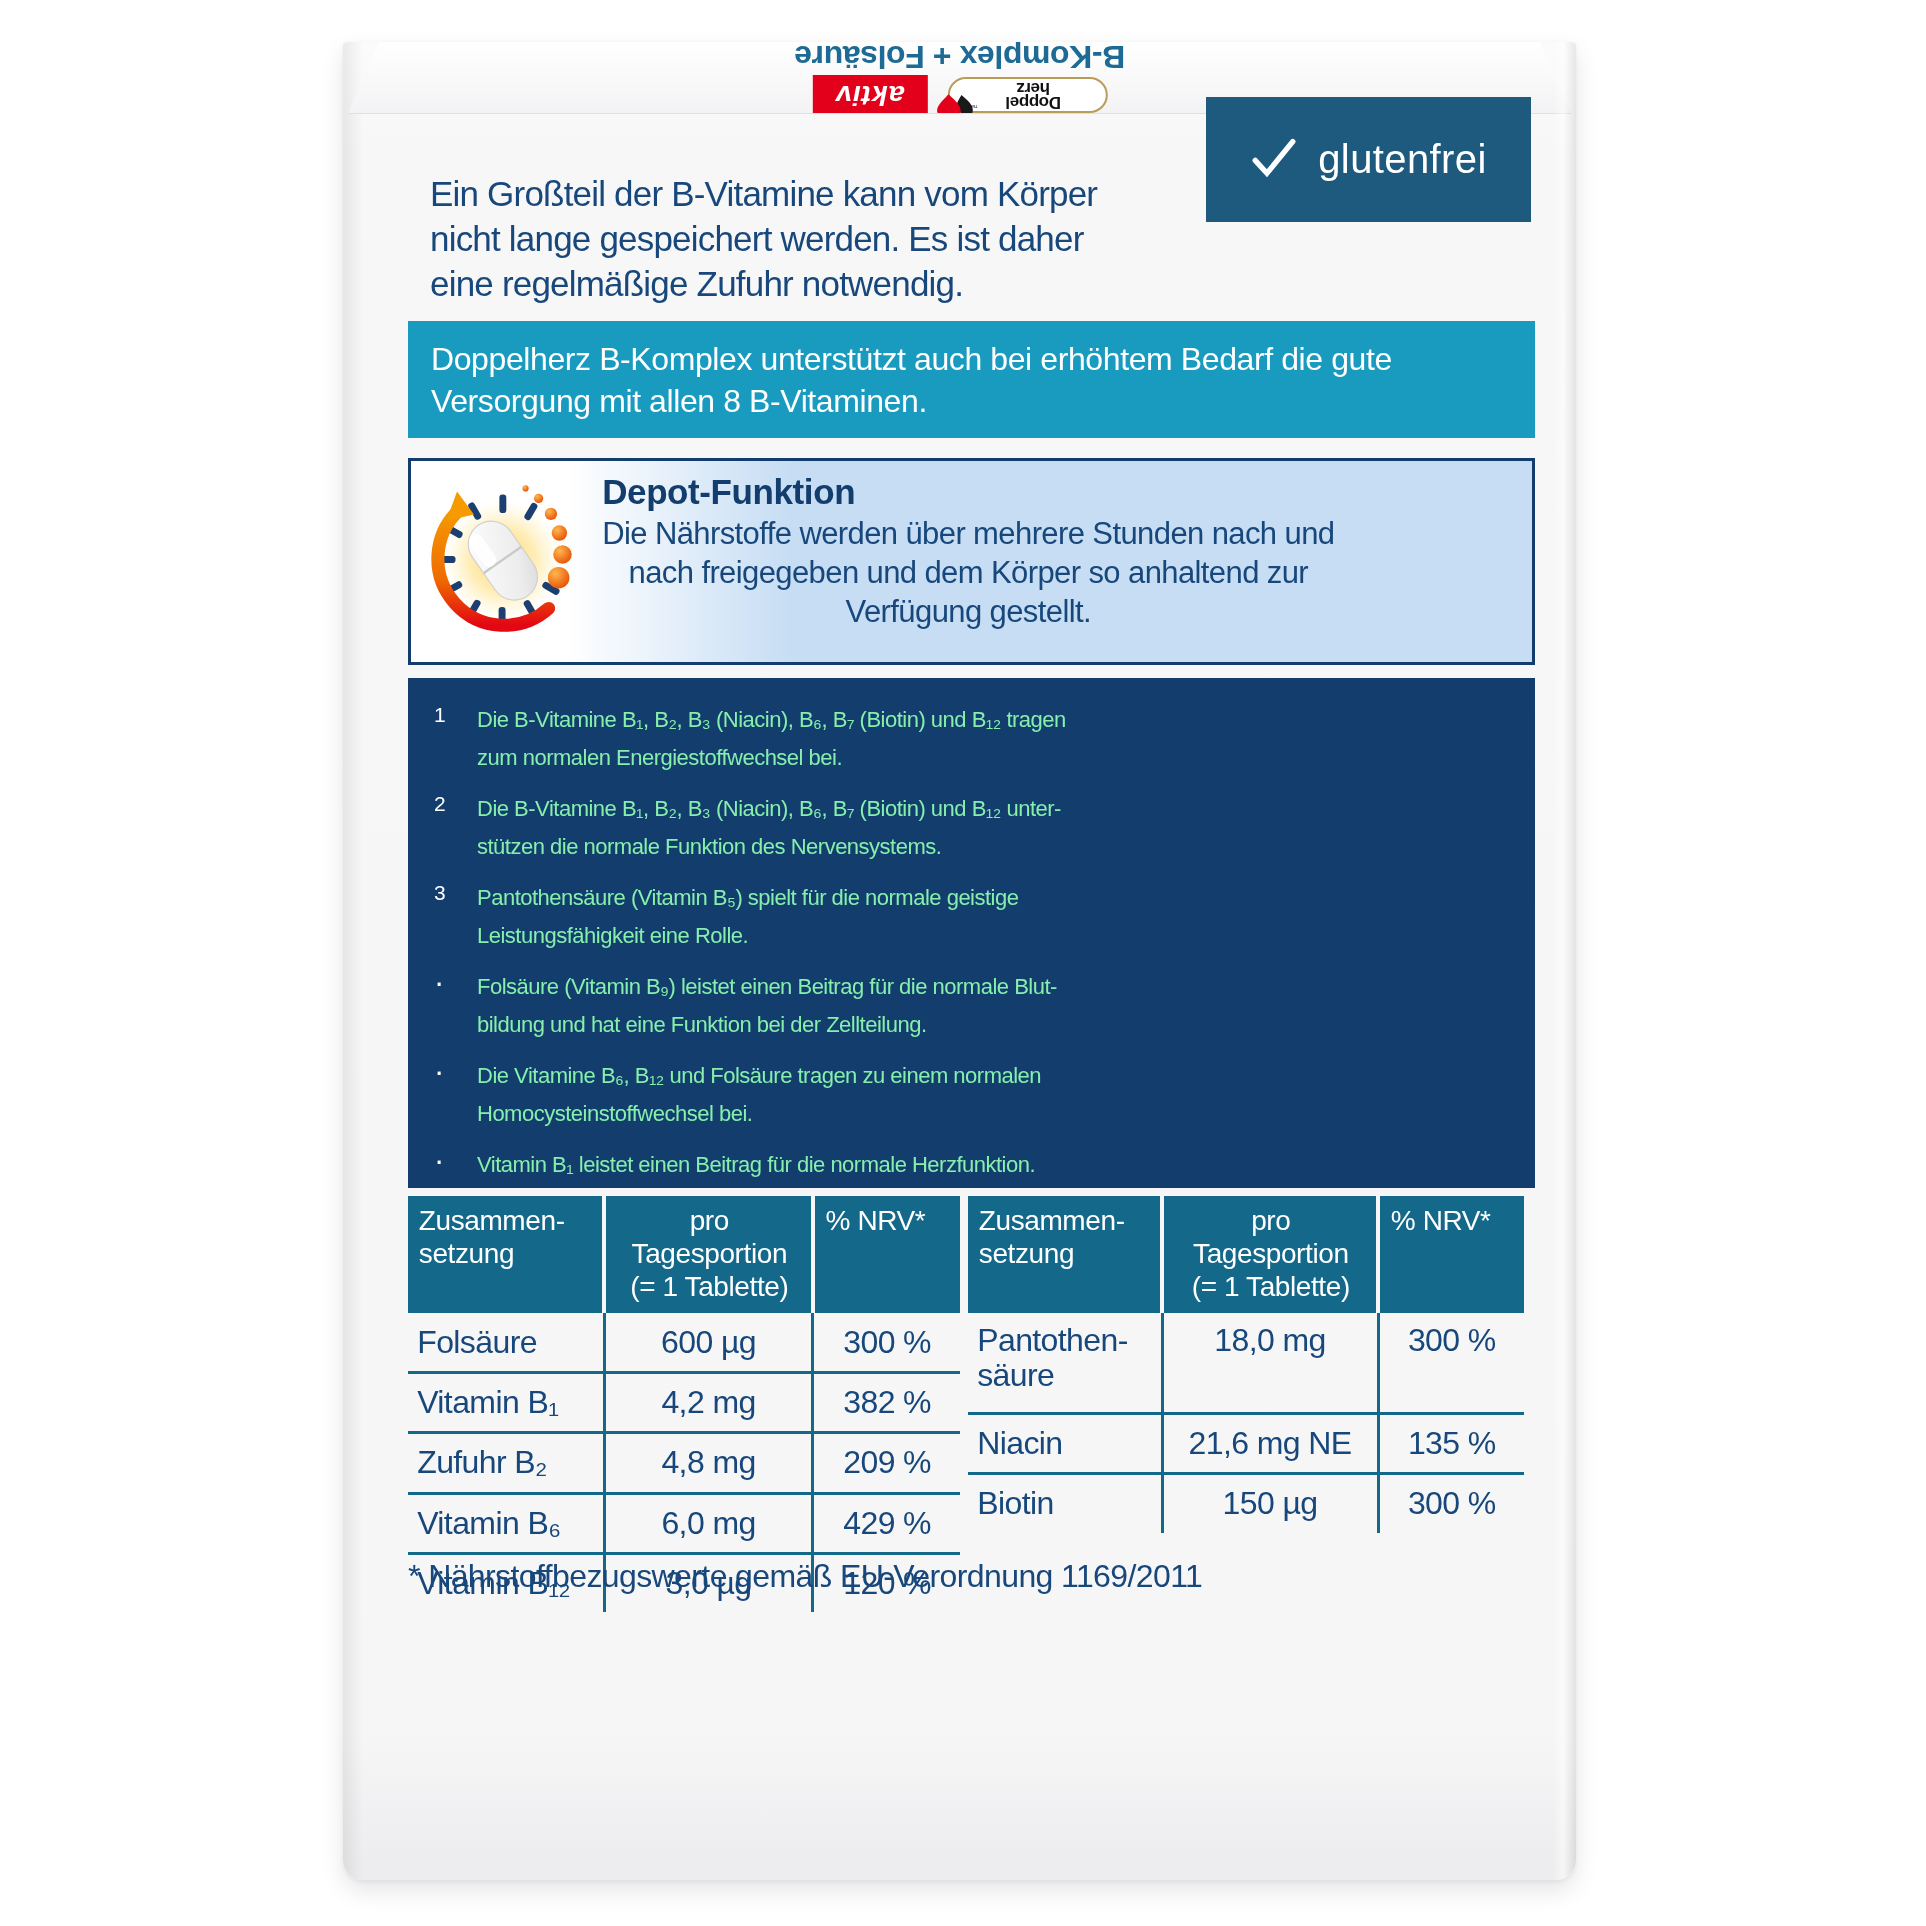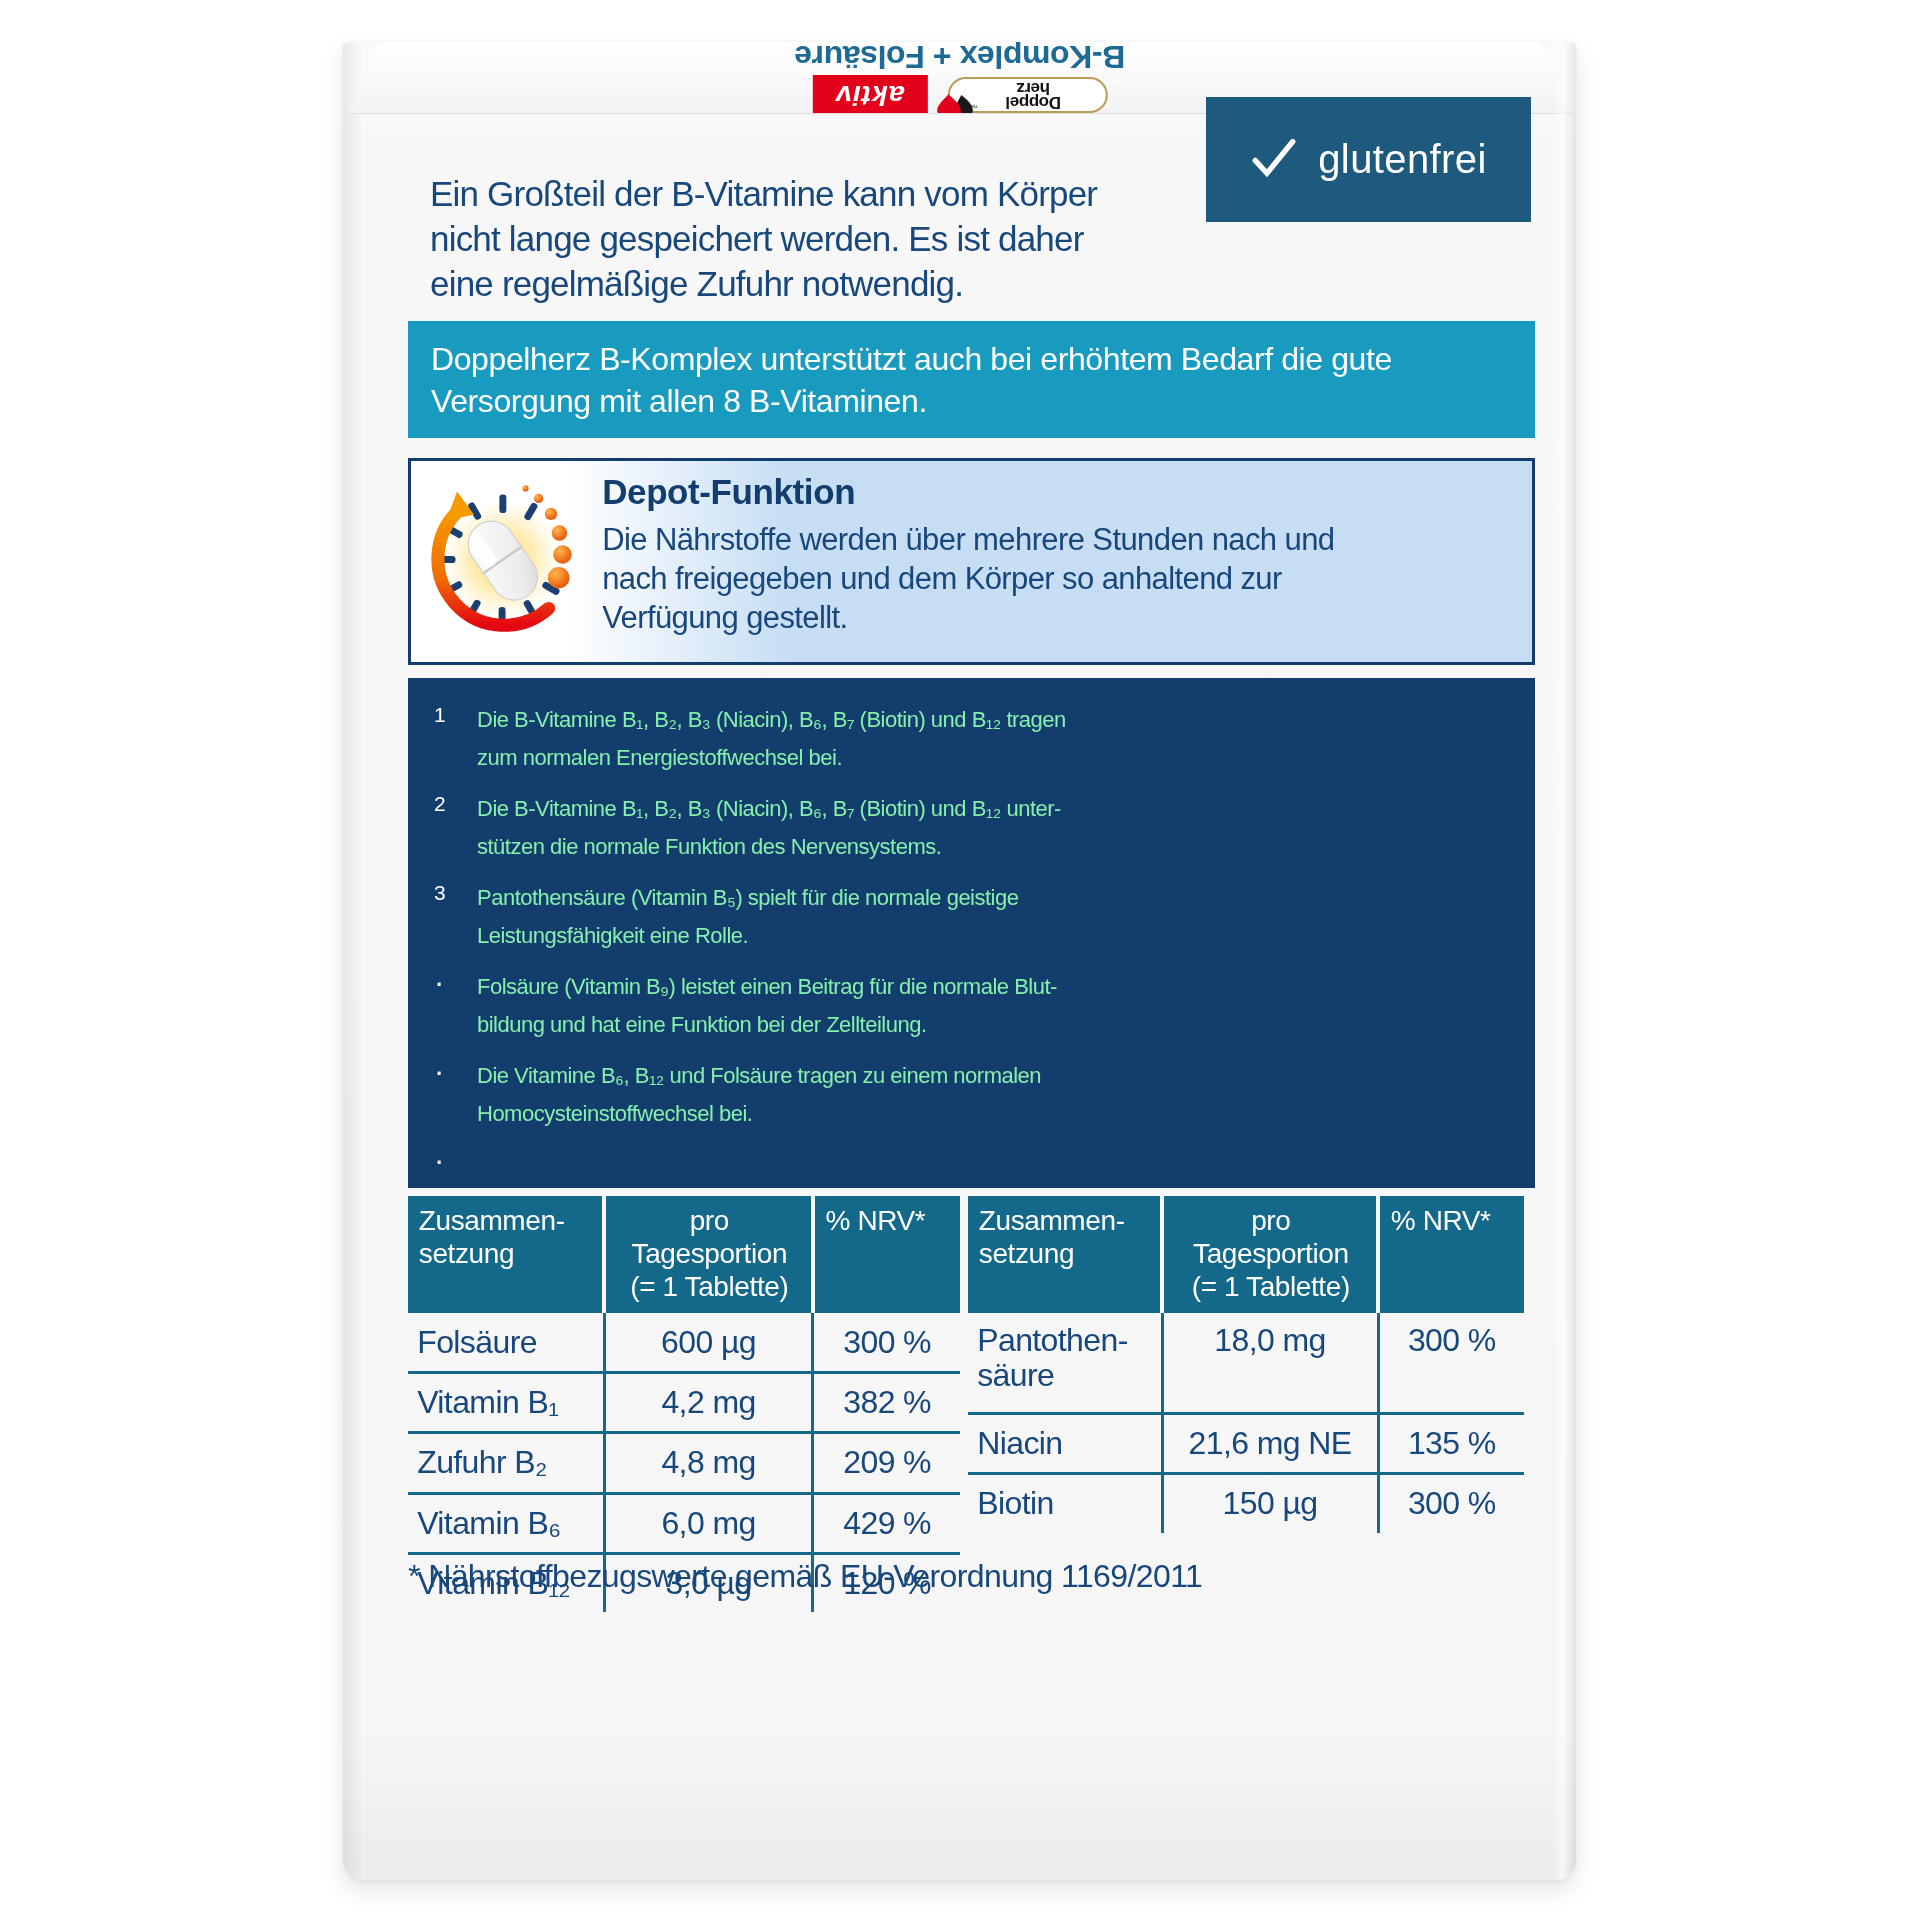--- a/index.html
+++ b/index.html
@@ -49,21 +49,21 @@
   .banner-text{color:#fff;font-size:32px;line-height:42px;letter-spacing:-0.4px;
           padding:0 15.4px 0 23px;white-space:pre-line;}
   
   .depot{position:absolute;left:65px;top:416px;width:1127px;height:207px;border:3.9px solid var(--claims);
          background:linear-gradient(90deg,#ffffff 0%,#ffffff 14%,var(--depotblue) 34%,var(--depotblue) 100%);
          box-sizing:border-box;display:flex;}
   .depot-iconwrap{width:185px;flex:0 0 185px;display:flex;align-items:center;justify-content:center;}
   .depot-body{padding:10.8px 14px 0 6.2px;}
   .depot-title{color:var(--claims);font-weight:700;font-size:35px;line-height:40px;letter-spacing:-0.4px;}
   .depot-text{color:var(--navy);font-size:31px;line-height:39px;letter-spacing:-0.6px;
-          white-space:pre-line;margin-top:8px;}
+          white-space:pre-line;margin-top:2px;text-align:center;}
   
   .claims{position:absolute;left:65px;top:636px;width:1127px;height:510px;background:var(--claims);
           box-sizing:border-box;padding:23px 23px 15.4px 26px;
           display:flex;flex-direction:column;gap:13px;}
   .claim{display:flex;}
   .claim-marker{flex:0 0 43px;color:#fff;font-size:21px;line-height:23px;padding-top:2.3px;}
   .claim-marker.dot{font-size:31px;line-height:26px;}
   .claim-text{color:#86efac;font-size:22px;line-height:38px;letter-spacing:-0.5px;white-space:pre-line;}
   
   .tabs{position:absolute;left:65px;top:1154px;width:1127px;display:flex;gap:8px;align-items:flex-start;}
@@ -213,20 +213,21 @@
         <span class="claim-text">Folsäure (Vitamin B₉) leistet einen Beitrag für die normale Blut-
 bildung und hat eine Funktion bei der Zellteilung.</span>
       </div>
       <div class="claim">
         <span class="claim-marker dot">·</span>
         <span class="claim-text">Die Vitamine B₆, B₁₂ und Folsäure tragen zu einem normalen
 Homocysteinstoffwechsel bei.</span>
       </div>
       <div class="claim">
         <span class="claim-marker dot">·</span>
+        <span class="claim-text">Vitamin B₁ leistet einen Beitrag für die normale Herzfunktion.</span>
       </div>
     </div>
 
     <div class="tabs">
       <table class="nut" style="width:552px">
         <colgroup>
             <col style="width:196px">
             <col style="width:208px">
             <col style="width:147px">
           </colgroup>

